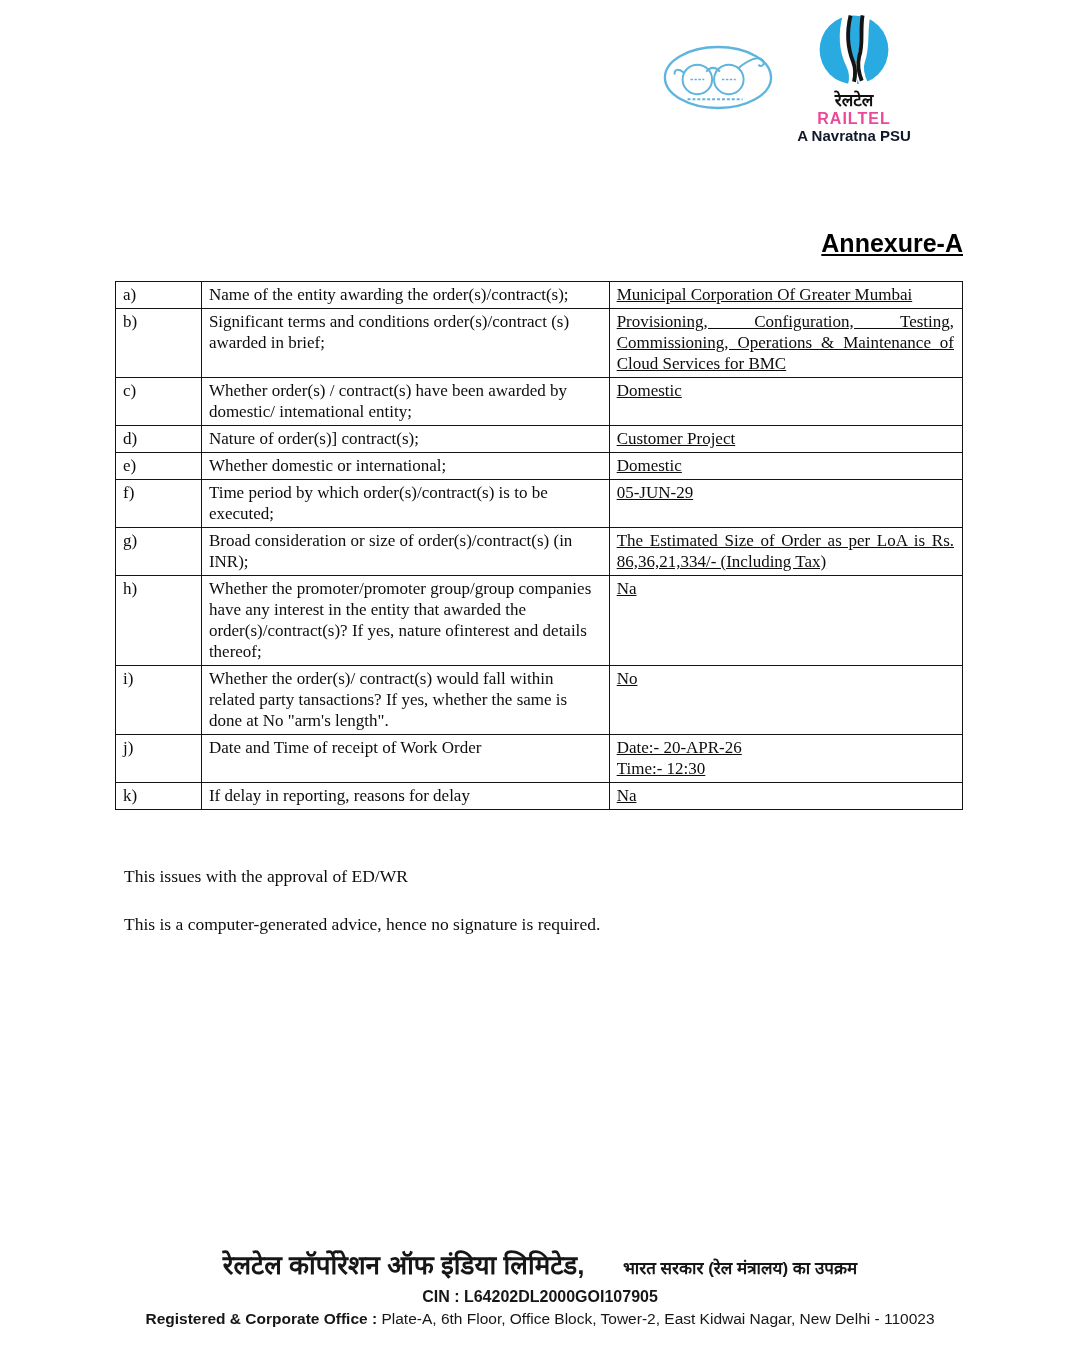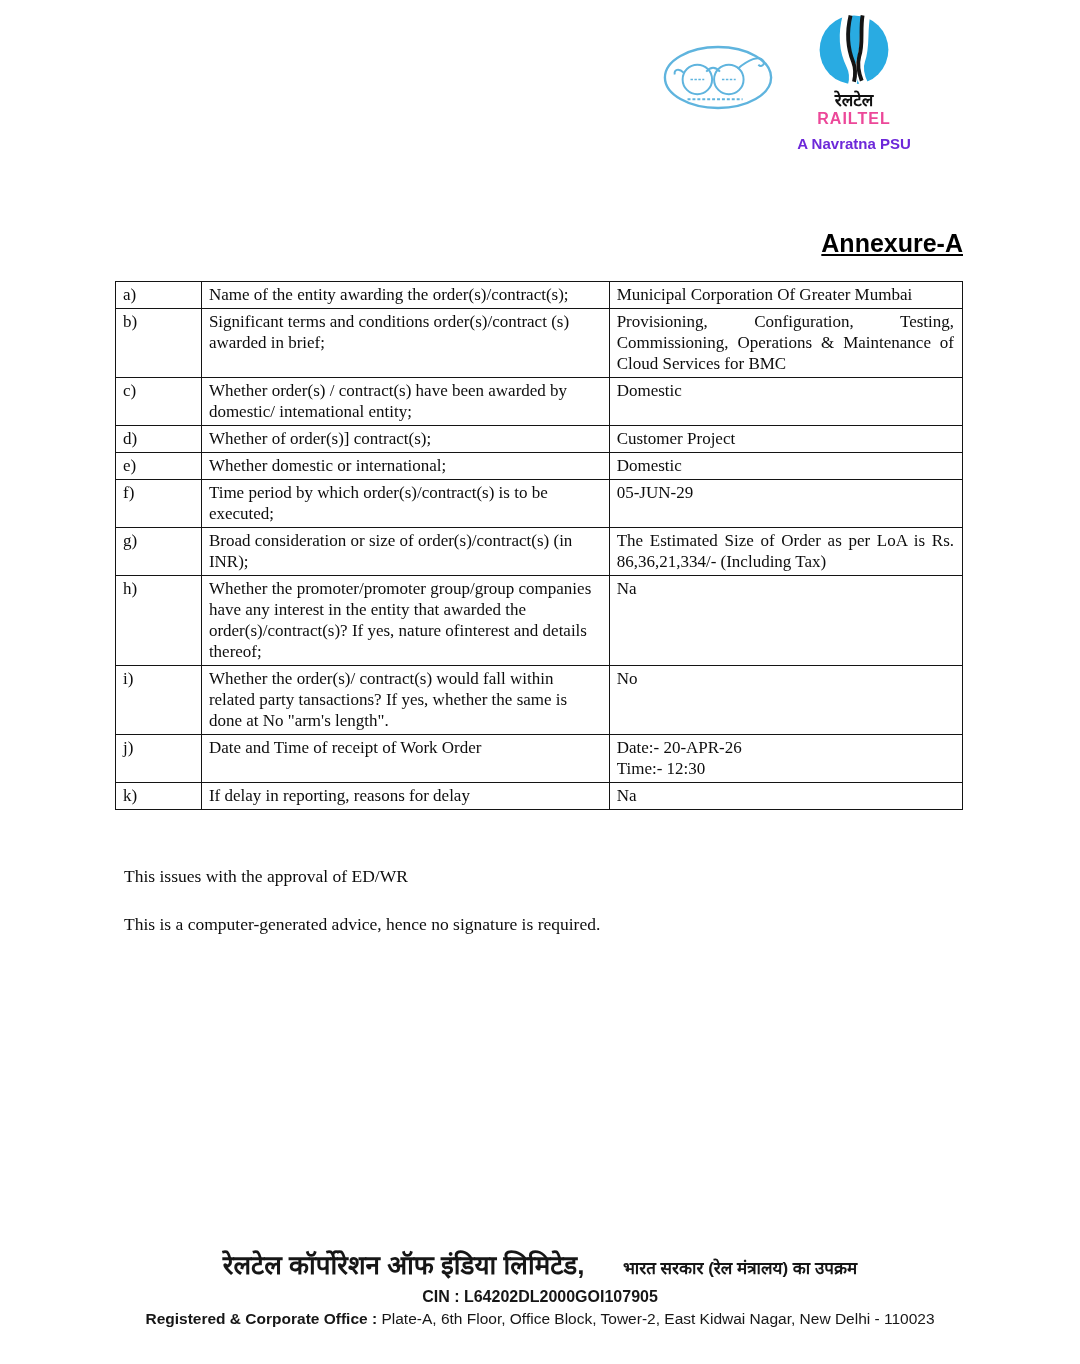--- a/index.html
+++ b/index.html
@@ -41,22 +41,21 @@
   .railtel-name{
     font-weight:bold;
     font-size:16px;
     letter-spacing:1px;
     color:#ec4899;
     line-height:1.1;
   }
   .tagline{
     font-weight:bold;
     font-size:15px;
-    color:#6d28d9;
-    margin-top:8px;
+    color:#0f172a;
     white-space:nowrap;
   }
 
   
   .annexure-title{
     position:absolute;
     top:229px;
     right:117px;
     font-family:"Liberation Sans", sans-serif;
     font-weight:bold;
@@ -76,21 +75,21 @@
     line-height:21px;
     color:#0d0d0d;
   }
   table.annexure td{
     border:1.6px solid #141414;
     vertical-align:top;
     padding:2px 8px 3px 7px;
   }
   td.c-key{width:75px;}
   td.c-label{width:415px;}
-  td.c-value{width:358px; white-space:pre-line;}
+  td.c-value{width:358px; white-space:pre-line;text-decoration:underline;}
   td.just{text-align:justify;}
 
   
   .para{
     position:absolute;
     left:124px;
     font-size:17.5px;
     color:#0d0d0d;
   }
   .para.p1{top:866px;}
@@ -178,21 +177,21 @@
         <td class="c-label">Significant terms and conditions order(s)/contract (s) awarded in brief;</td>
         <td class="c-value just">Provisioning, Configuration, Testing, Commissioning, Operations &amp; Maintenance of Cloud Services for BMC</td>
       </tr>
       <tr>
         <td class="c-key">c)</td>
         <td class="c-label">Whether order(s) / contract(s) have been awarded by domestic/ intemational entity;</td>
         <td class="c-value">Domestic</td>
       </tr>
       <tr>
         <td class="c-key">d)</td>
-        <td class="c-label">Whether of order(s)] contract(s);</td>
+        <td class="c-label">Nature of order(s)] contract(s);</td>
         <td class="c-value">Customer Project</td>
       </tr>
       <tr>
         <td class="c-key">e)</td>
         <td class="c-label">Whether domestic or international;</td>
         <td class="c-value">Domestic</td>
       </tr>
       <tr>
         <td class="c-key">f)</td>
         <td class="c-label">Time period by which order(s)/contract(s) is to be executed;</td>

